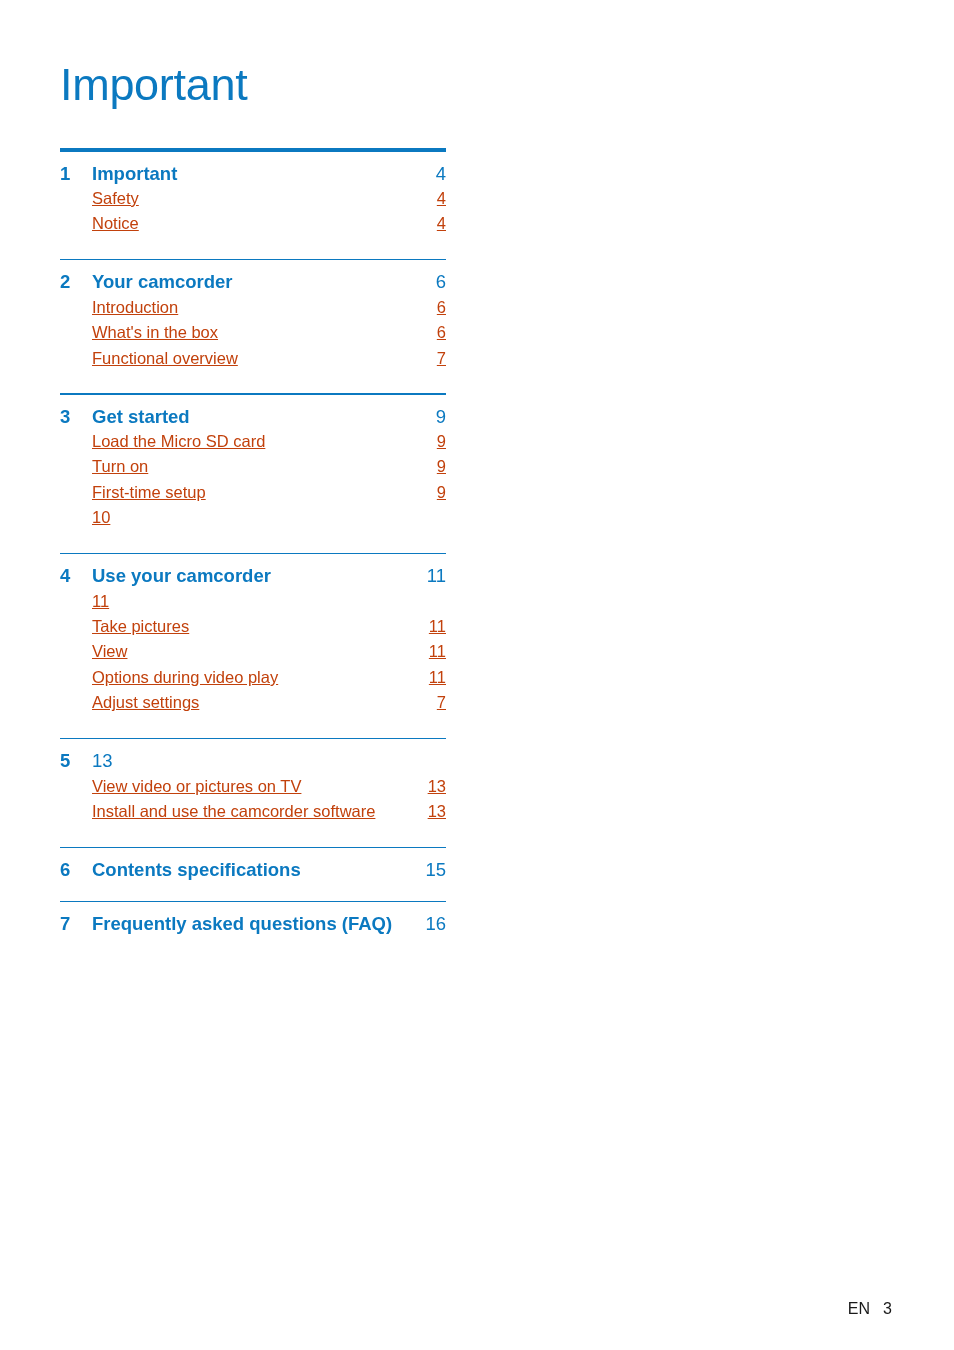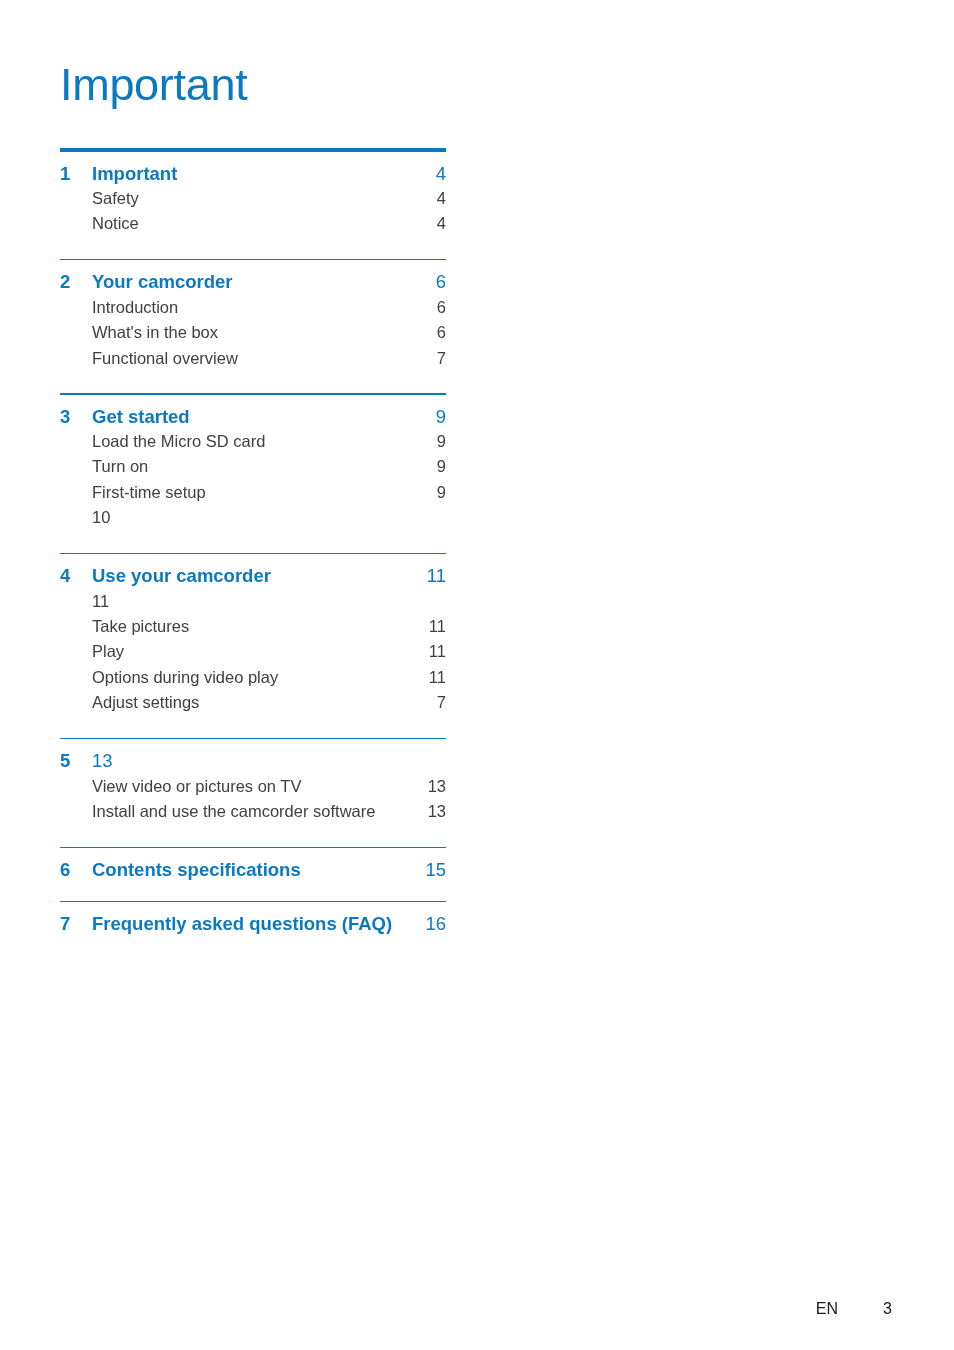--- a/index.html
+++ b/index.html
@@ -81,24 +81,25 @@
   }
   .toc-head .pg {
     flex: 0 0 auto;
     text-align: right;
     font-weight: 400;
   }
 
   .toc-row {
     display: flex;
     align-items: baseline;
-    color: #404040;
+    color: #c2410c;
     font-size: 16.5px;
     font-weight: 400;
     line-height: 1.54;
+    text-decoration: underline;
   }
   .toc-row .num {
     width: 32px;
     flex: 0 0 32px;
   }
   .toc-row .label {
     flex: 1 1 auto;
     text-align: left;
   }
   .toc-row .pg {
@@ -106,21 +107,21 @@
     text-align: right;
   }
 
   
   .footer {
     position: absolute;
     right: 62px;
     bottom: 32px;
     display: flex;
     align-items: baseline;
-    gap: 44px;
+    gap: 12px;
     font-size: 16px;
     color: #1a1a1a;
   }
   .footer .lang { font-weight: 400; }
   .footer .folio { font-weight: 400; min-width: 10px; text-align: right; }
 </style>
 </head>
 <body>
 
 <div class="page">
@@ -207,21 +208,21 @@
           <span class="num"></span>
           <span class="pg">11</span>
         </div>
         <div class="toc-row">
           <span class="num"></span>
           <span class="label">Take pictures</span>
           <span class="pg">11</span>
         </div>
         <div class="toc-row">
           <span class="num"></span>
-          <span class="label">Play</span>
+          <span class="label">View</span>
           <span class="pg">11</span>
         </div>
         <div class="toc-row">
           <span class="num"></span>
           <span class="label">Options during video play</span>
           <span class="pg">11</span>
         </div>
         <div class="toc-row">
           <span class="num"></span>
           <span class="label">Adjust settings</span>

